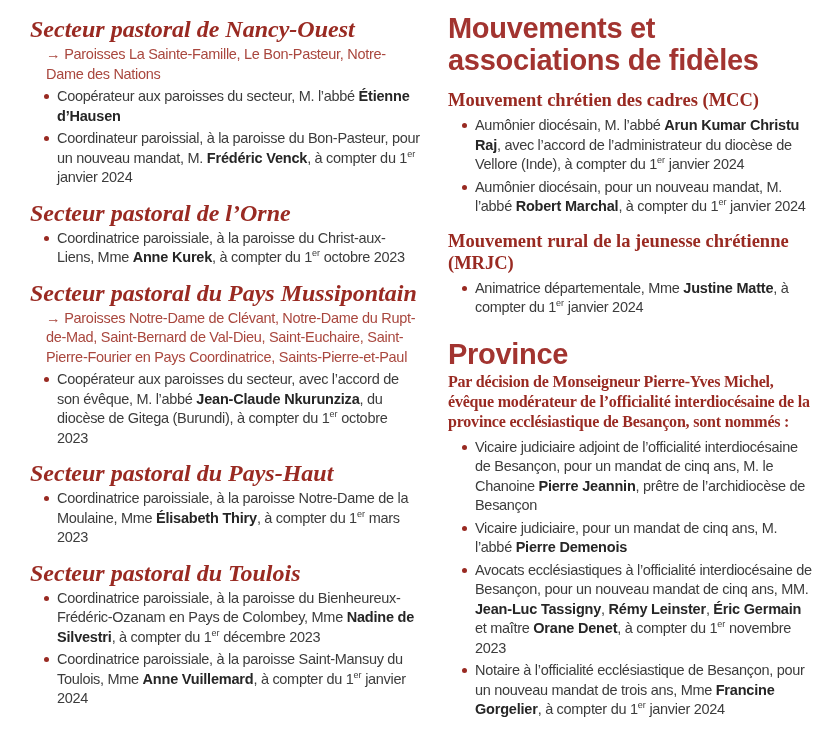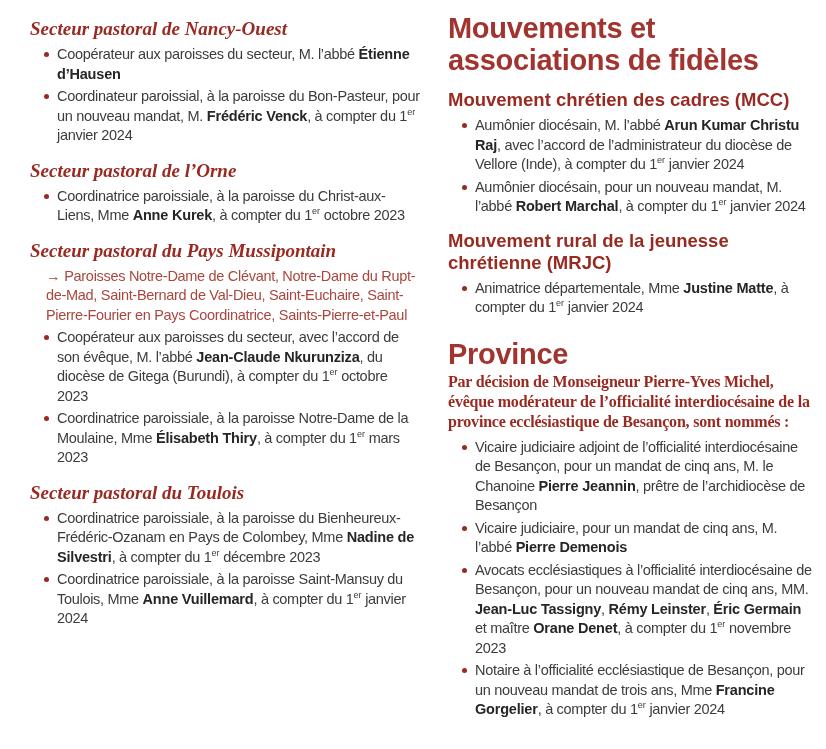--- a/index.html
+++ b/index.html
@@ -15,21 +15,21 @@
     padding:4px 10px 0 30px;
     gap:26px;
   }
   .col-left  { width:392px; flex:none; }
   .col-right { width:368px; flex:none; padding-top:8px; }
 
   
   .sector-heading {
     font-family:"Liberation Serif", serif;
     font-weight:bold; font-style:italic;
-    font-size:19px; line-height:22px;
+    font-size:24px; line-height:22px;
     color:#992a22;
     margin:14px 0 5px 0;
   }
 
   
   .parishes {
     color:#a9473e;
     font-size:14.5px; line-height:19.5px; letter-spacing:-0.3px;
     margin:0 0 3px 16px;
   }
@@ -53,48 +53,50 @@
   
   .big-heading {
     font-size:29px; line-height:32px;
     font-weight:bold;
     color:#a23430;
     letter-spacing:-0.3px;
     margin:0 0 10px 0;
   }
   .big-heading.province { margin-top:20px; margin-bottom:2px; }
   .movement-heading {
-    font-family:Liberation Sans, sans-serif;
+    font-family:Liberation Serif, serif;
     font-weight:bold;
     font-size:18.5px; line-height:22px;
     color:#992a22;
     margin:13px 0 5px 0;
   }
   .province-intro {
     font-family:"Liberation Serif", serif;
     font-weight:bold; 
     font-size:16px; line-height:20px;
     color:#992a22;
     margin:0 0 6px 0;
     letter-spacing:-0.2px;
   }
 </style>
 </head>
 <body>
 
 <div class="page">
   <div class="col col-left" id="col-left">
       <h2 class="sector-heading block">Secteur pastoral de Nancy-Ouest</h2>
+      <p class="parishes"><span class="arrow">→</span><span>Paroisses La Sainte-Famille, Le Bon-Pasteur, Notre-Dame des Nations</span></p>
       <div class="item"><span class="dot"></span><span>Coopérateur aux paroisses du secteur, M. l’abbé </span><span class="name">Étienne d’Hausen</span></div>
       <div class="item"><span class="dot"></span><span>Coordinateur paroissial, à la paroisse du Bon-Pasteur, pour un nouveau mandat, M. </span><span class="name">Frédéric Venck</span><span>, à compter du 1</span><sup class="ord">er</sup><span> janvier 2024</span></div>
       <h2 class="sector-heading block">Secteur pastoral de l’Orne</h2>
       <div class="item"><span class="dot"></span><span>Coordinatrice paroissiale, à la paroisse du Christ-aux-Liens, Mme </span><span class="name">Anne Kurek</span><span>, à compter du 1</span><sup class="ord">er</sup><span> octobre 2023</span></div>
       <h2 class="sector-heading block">Secteur pastoral du Pays Mussipontain</h2>
       <p class="parishes"><span class="arrow">→</span><span>Paroisses Notre-Dame de Clévant, Notre-Dame du Rupt-de-Mad, Saint-Bernard de Val-Dieu, Saint-Euchaire, Saint-Pierre-Fourier en Pays Coordinatrice, Saints-Pierre-et-Paul</span></p>
       <div class="item"><span class="dot"></span><span>Coopérateur aux paroisses du secteur, avec l’accord de son évêque, M. l’abbé </span><span class="name">Jean-Claude Nkurunziza</span><span>, du diocèse de Gitega (Burundi), à compter du 1</span><sup class="ord">er</sup><span> octobre 2023</span></div>
+      <h2 class="sector-heading block">Secteur pastoral du Pays-Haut</h2>
       <div class="item"><span class="dot"></span><span>Coordinatrice paroissiale, à la paroisse Notre-Dame de la Moulaine, Mme </span><span class="name">Élisabeth Thiry</span><span>, à compter du 1</span><sup class="ord">er</sup><span> mars 2023</span></div>
       <h2 class="sector-heading block">Secteur pastoral du Toulois</h2>
       <div class="item"><span class="dot"></span><span>Coordinatrice paroissiale, à la paroisse du Bienheureux-Frédéric-Ozanam en Pays de Colombey, Mme </span><span class="name">Nadine de Silvestri</span><span>, à compter du 1</span><sup class="ord">er</sup><span> décembre 2023</span></div>
       <div class="item"><span class="dot"></span><span>Coordinatrice paroissiale, à la paroisse Saint-Mansuy du Toulois, Mme </span><span class="name">Anne Vuillemard</span><span>, à compter du 1</span><sup class="ord">er</sup><span> janvier 2024</span></div>
     </div>
   <div class="col col-right" id="col-right">
       <h1 class="big-heading">Mouvements et associations de fidèles</h1>
       <h2 class="movement-heading">Mouvement chrétien des cadres (MCC)</h2>
       <div class="item"><span class="dot"></span><span>Aumônier diocésain, M. l’abbé </span><span class="name">Arun Kumar Christu Raj</span><span>, avec l’accord de l’administrateur du diocèse de Vellore (Inde), à compter du 1</span><sup class="ord">er</sup><span> janvier 2024</span></div>
       <div class="item"><span class="dot"></span><span>Aumônier diocésain, pour un nouveau mandat, M. l’abbé </span><span class="name">Robert Marchal</span><span>, à compter du 1</span><sup class="ord">er</sup><span> janvier 2024</span></div>

